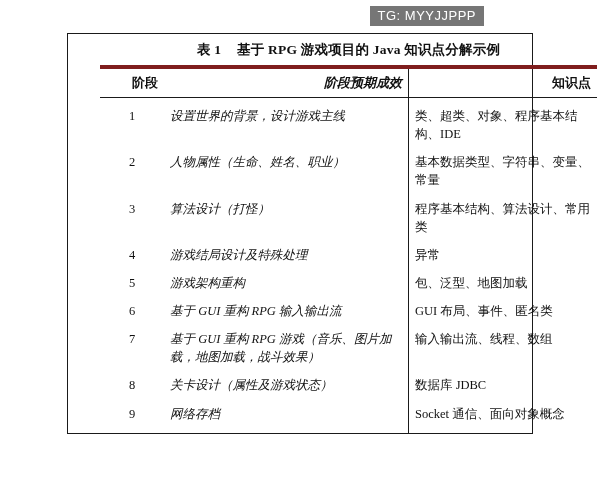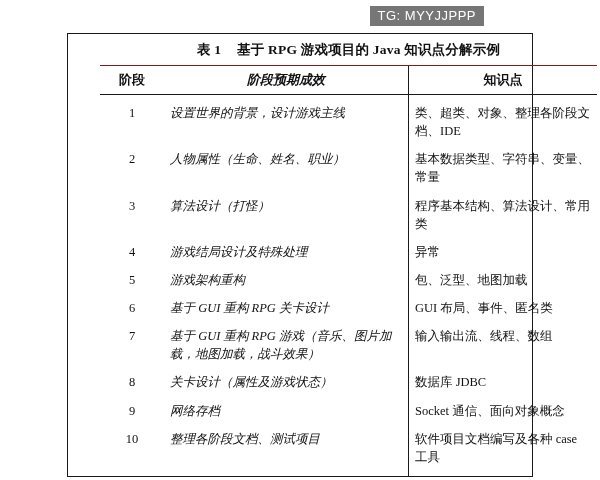--- a/index.html
+++ b/index.html
@@ -73,26 +73,26 @@
   }
   .cap-num {
     margin-right: 16px;
   }
   table.doc th, table.doc td {
     border: 0;
     vertical-align: top;
     color: #111111;
   }
   table.doc thead th {
-    border-top: 1px solid #7f1d1d;
+    border-top: 4px solid #7f1d1d;
     border-bottom: 1px solid #1a1a1a;
     font-weight: bold;
     font-size: 13px;
     padding: 5px 6px 5px 6px;
-    text-align: center;
+    text-align: right;
   }
   th.c-stage, td.c-stage {
     width: 52px;
     text-align: center;
   }
   th.c-goal, td.c-goal {
     width: 232px;
     font-style: italic;
   }
   th.c-kp, td.c-kp {
@@ -151,21 +151,21 @@
         <tr>
           <th class="c-stage">阶段</th>
           <th class="c-goal">阶段预期成效</th>
           <th class="c-kp">知识点</th>
         </tr>
       </thead>
       <tbody>
         <tr>
           <td class="c-stage">1</td>
           <td class="c-goal">设置世界的背景，设计游戏主线</td>
-          <td class="c-kp">类、超类、对象、整理各阶段文档、IDE</td>
+          <td class="c-kp">类、超类、对象、程序基本结构、IDE</td>
         </tr>
         <tr>
           <td class="c-stage">2</td>
           <td class="c-goal">人物属性（生命、姓名、职业）</td>
           <td class="c-kp">基本数据类型、字符串、变量、常量</td>
         </tr>
         <tr>
           <td class="c-stage">3</td>
           <td class="c-goal">算法设计（打怪）</td>
           <td class="c-kp">程序基本结构、算法设计、常用类</td>
@@ -175,41 +175,36 @@
           <td class="c-goal">游戏结局设计及特殊处理</td>
           <td class="c-kp">异常</td>
         </tr>
         <tr>
           <td class="c-stage">5</td>
           <td class="c-goal">游戏架构重构</td>
           <td class="c-kp">包、泛型、地图加载</td>
         </tr>
         <tr>
           <td class="c-stage">6</td>
-          <td class="c-goal">基于 GUI 重构 RPG 关卡设计</td>
+          <td class="c-goal">基于 GUI 重构 RPG 输入输出流</td>
           <td class="c-kp">GUI 布局、事件、匿名类</td>
         </tr>
         <tr>
           <td class="c-stage">7</td>
           <td class="c-goal">基于 GUI 重构 RPG 游戏（音乐、图片加载，地图加载，战斗效果）</td>
           <td class="c-kp">输入输出流、线程、数组</td>
         </tr>
         <tr>
           <td class="c-stage">8</td>
           <td class="c-goal">关卡设计（属性及游戏状态）</td>
           <td class="c-kp">数据库 JDBC</td>
         </tr>
         <tr>
           <td class="c-stage">9</td>
           <td class="c-goal">网络存档</td>
           <td class="c-kp">Socket 通信、面向对象概念</td>
         </tr>
-        <tr>
-          <td class="c-stage">10</td>
-          <td class="c-goal">整理各阶段文档、测试项目</td>
-          <td class="c-kp">软件项目文档编写及各种 case 工具</td>
-        </tr>
       </tbody>
     </table>
   </div>
 
 
 </div>
 
 </body></html>

